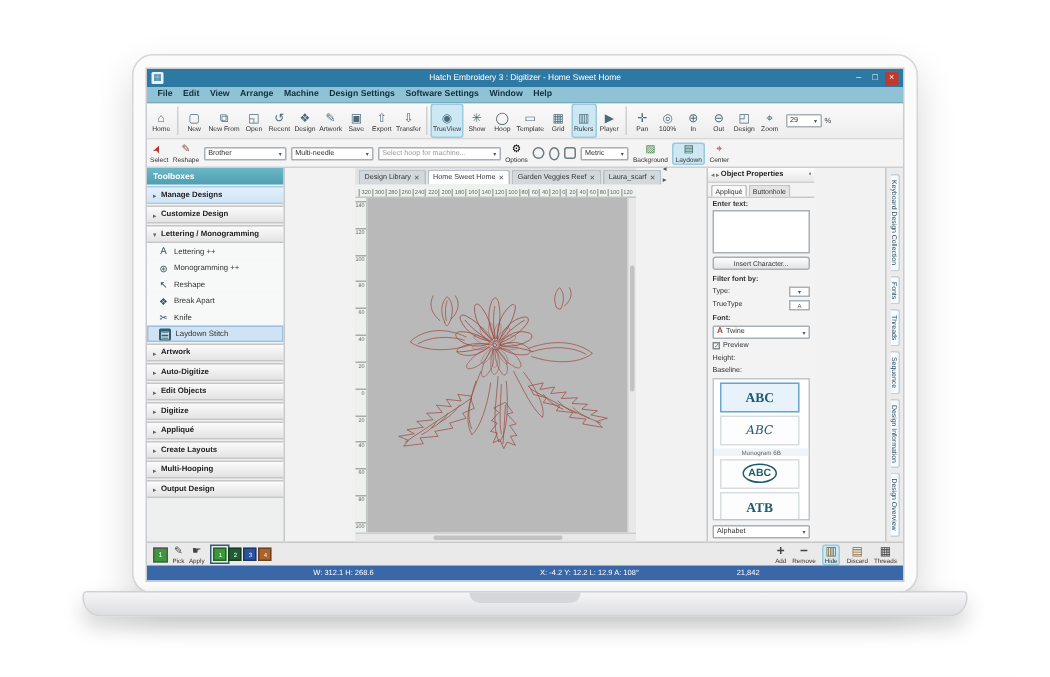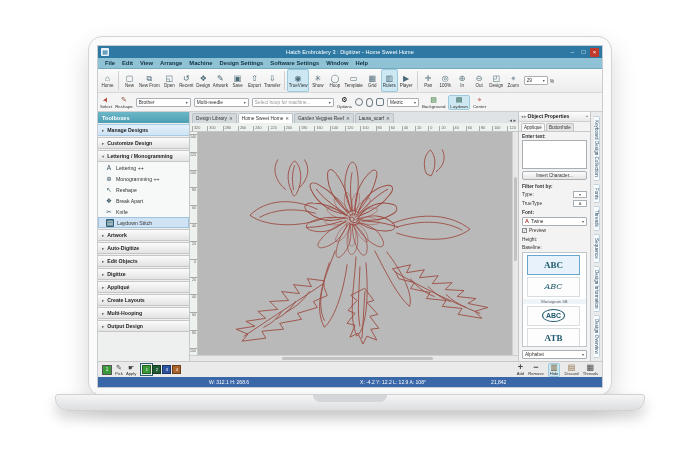--- a/index.html
+++ b/index.html
@@ -50,21 +50,21 @@
   .tb2 { height:19px; background:#f4f4f4; border-bottom:1px solid #cfcfcf; display:flex;
     align-items:center; gap:3px; padding:0 2px; flex:0 0 auto; overflow:hidden; }
   .tbtn2 { display:flex; flex-direction:column; align-items:center; justify-content:center; }
   .tbtn2 .ic { font-size:7px; line-height:8px; }
   .tbtn2 .lbl { font-size:4.4px; color:#333; }
   .sel-ic { color:#b03a2e; display:inline-block; transform:rotate(-65deg); }
   .tbtn2.active { background:#cde8f2; border:1px solid #9cc9dc; border-radius:2px; padding:0 1px; }
   .hoopshape { width:8px; height:8px; border:1.2px solid #6b7a83; border-radius:50%; }
   .hoopshape.sq { border-radius:2px; }
 
-  .mainrow { flex:1 1 auto; display:flex; min-height:0; }
+  .mainrow { flex:1 1 auto; display:flex; min-height:0;gap:47px; }
 
   
   .sidebar { width:92px; flex:0 0 auto; background:#eef0f0; border-right:1px solid #c4c8ca;
     display:flex; flex-direction:column; overflow:hidden; }
   .sb-title { height:11px; background:linear-gradient(#6cb7c7,#4d9fb3); color:#fff; font-size:5.6px;
     font-weight:bold; display:flex; align-items:center; padding-left:4px; }
   .sb-sec { height:12px; background:linear-gradient(#fbfbfb,#e3e3e3); border:1px solid #c6c6c6;
     border-left:none; border-right:none; margin-top:1px; display:flex; align-items:center;
     gap:3px; padding-left:4px; }
   .sb-sec .chev { font-size:4.5px; color:#666; }

